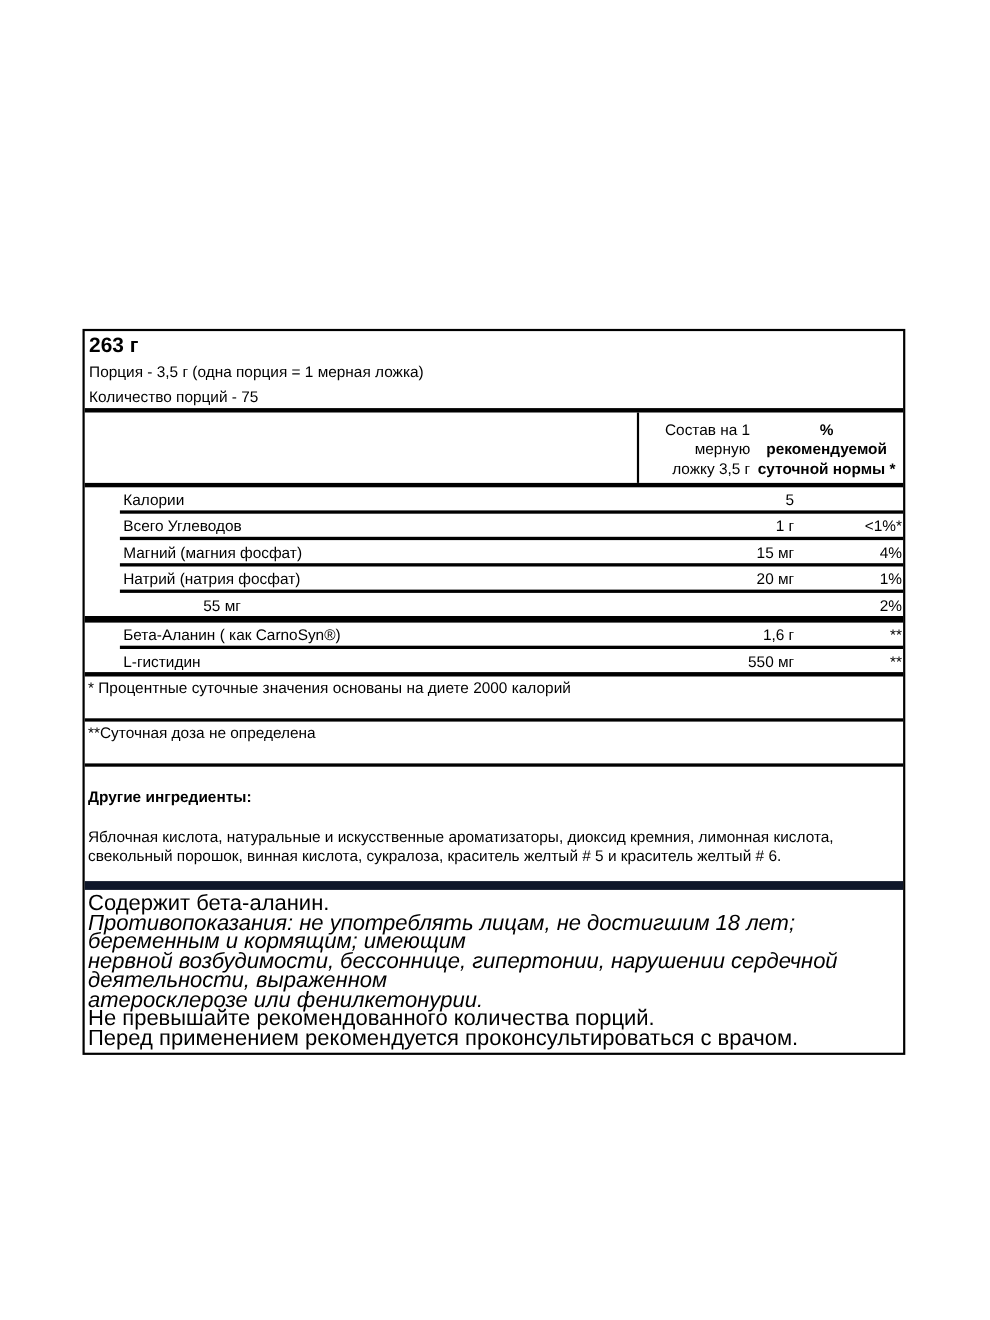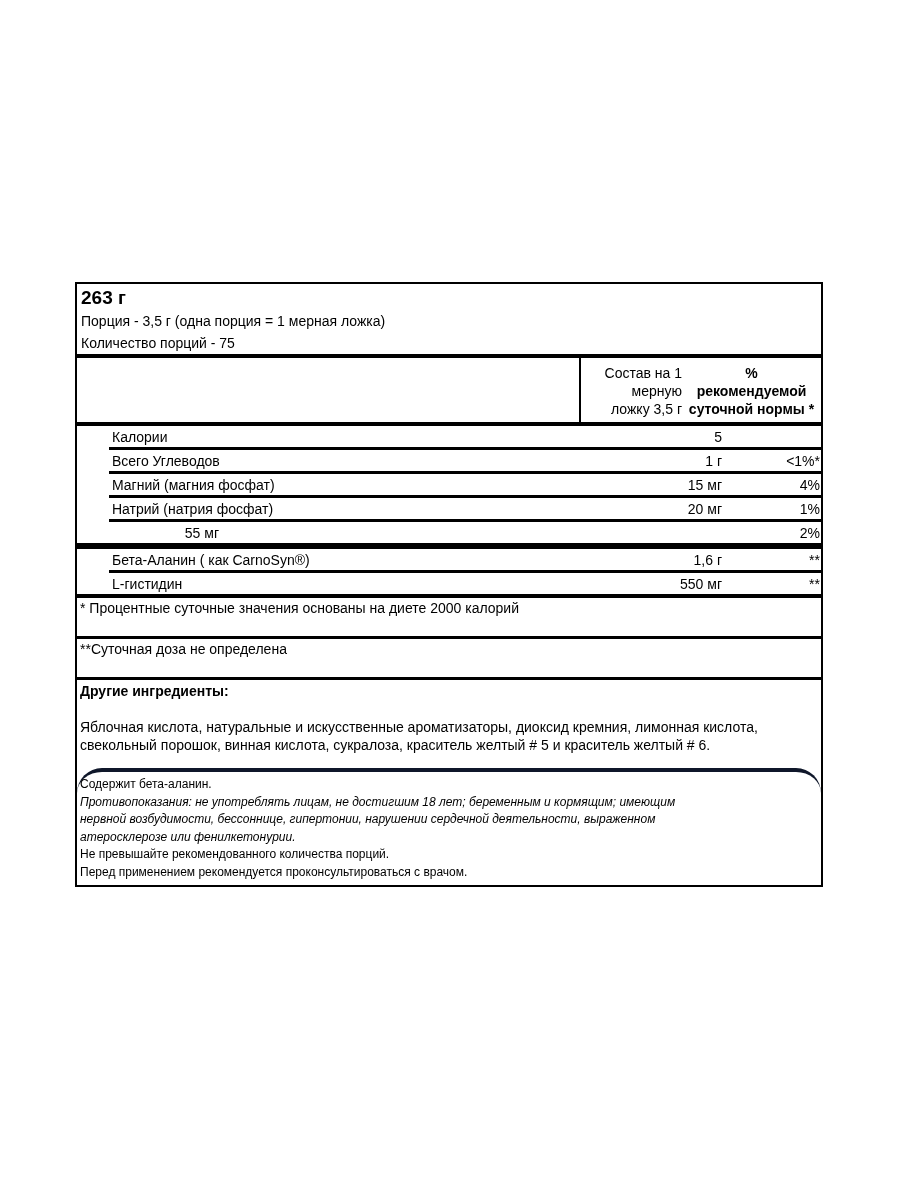--- a/index.html
+++ b/index.html
@@ -1,36 +1,36 @@
 <!DOCTYPE html>
 <html><head>
 <meta charset="utf-8">
 <style>
   html, body { margin:0; padding:0; background:#ffffff; }
   body { width:900px; height:1200px; position:relative; font-family:"Liberation Sans", sans-serif; color:#000; font-size:14px; }
-  .label { position:absolute; left:75px; top:282px; width:748px; border:2px solid #000; box-sizing:border-box; }
+  .label { position:absolute; left:75px; top:299px; width:748px; border:2px solid #000; box-sizing:border-box; }
   .sec { position:relative; box-sizing:border-box; }
   .hdr { height:70px; padding:0 4px; }
   .hdr .title { font-weight:bold; font-size:19px; line-height:24px; padding-top:2px; }
   .hdr .line { font-size:14px; line-height:22px; }
   .thick { height:4px; background:#000; }
   .colhead { height:64px; display:flex; }
   .colhead .c1 { width:502px; }
   .colhead .c2 { width:103px; border-left:2px solid #000; font-weight:normal; font-size:14px; text-align:right; line-height:18px; padding-top:6px; box-sizing:border-box;}
   .colhead .c3 { flex:1; font-weight:bold; font-size:14px; text-align:center; line-height:18px; padding-top:6px;}
   .row { height:21px; display:flex; align-items:center; border-top:3px solid #000; font-size:14px;margin-left:32px; }
   .row.first { border-top:none; }
   .row .n { width:500px; padding-left:3px; white-space:nowrap; }
   .row .a { width:110px; text-align:right; }
   .row .p { flex:1; text-align:right; padding-right:1px; }
   .sep { height:6px; background:#000; }
   .note { height:38px; border-top:3px solid #000; font-size:14px; line-height:21px; padding-left:3px; }
-  .other { border-top:3px solid #000; padding:2px 3px 14px 3px; font-size:14px; line-height:18px; }
+  .other { border-top:3px solid #000; padding:18px 3px 14px 3px; font-size:14px; line-height:18px; }
   .other .h { font-weight:bold; margin-bottom:18px; }
-  .warn { border-top:4px solid #0f172a; padding:4px 3px 4px 3px; font-size:12px; line-height:17.5px;border-radius:25px; }
+  .warn { border-top:8px solid #0f172a; padding:4px 3px 4px 3px; font-size:20px; line-height:17.5px; }
   .warn .it { font-style:italic; }
 </style>
 </head>
 <body>
 
 <div class="label">
   <div class="sec hdr">
     <div class="title">263 г</div>
     <div class="line">Порция - 3,5 г (одна порция = 1 мерная ложка)</div>
     <div class="line">Количество порций - 75</div>

